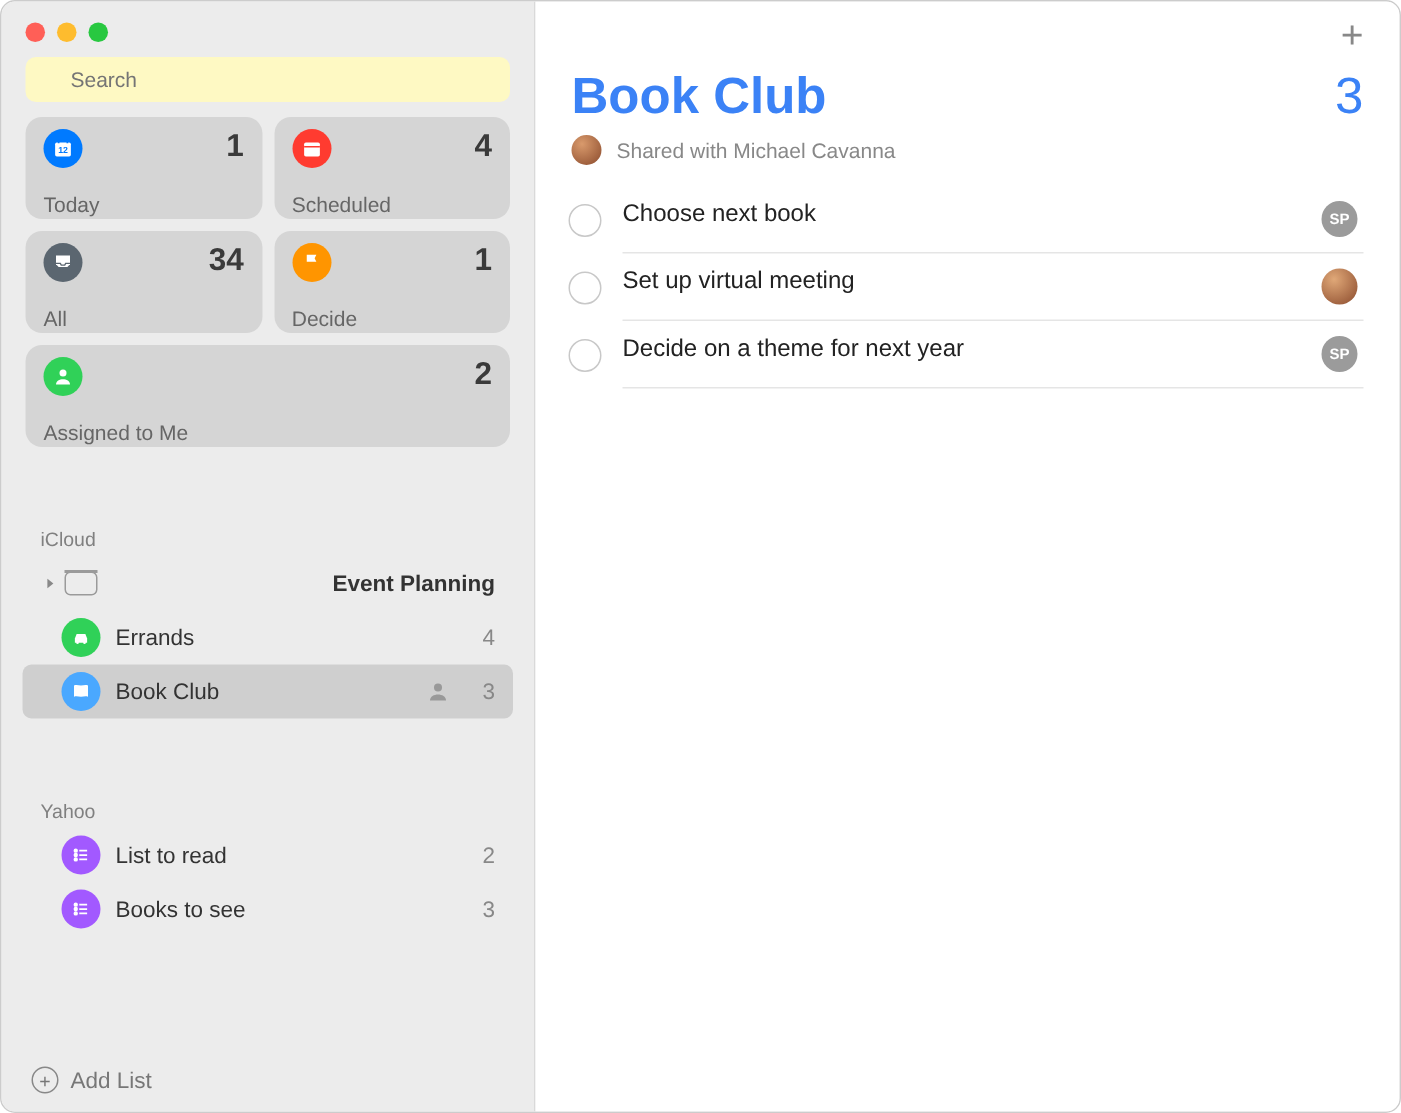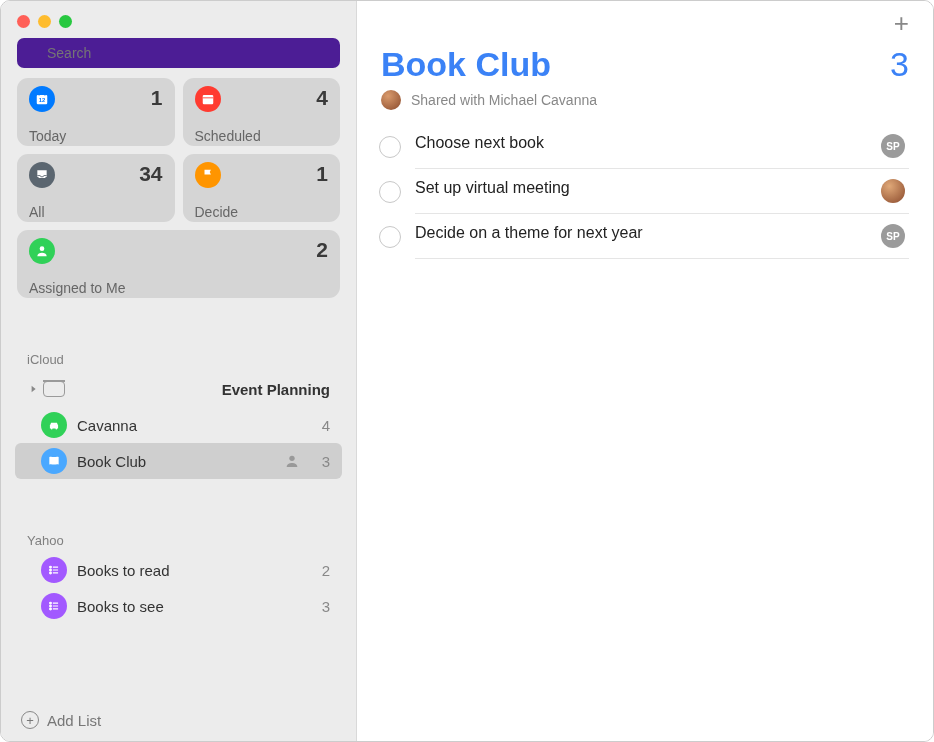--- a/index.html
+++ b/index.html
@@ -33,21 +33,21 @@
     }
     .tl { width: 13px; height: 13px; border-radius: 50%; }
     .tl-close { background: #ff5f57; }
     .tl-min { background: #febc2e; }
     .tl-max { background: #28c840; }
     .search-wrap { padding: 0 16px 10px 16px; }
     .search {
       width: 100%;
       height: 30px;
       border-radius: 7px;
-      background: #4c1d95;
+      background: #fef9c3;
       border: none;
       padding: 0 10px 0 30px;
       font-size: 14px;
       color: #888;
       position: relative;
     }
     .search-container { position: relative; }
     .search-icon {
       position: absolute;
       left: 10px;
@@ -297,21 +297,21 @@
 
       <div class="list-row">
         <span class="chevron-placeholder"></span>
         <div class="li-icon" style="background:#30d158">
           <svg width="14" height="14" viewBox="0 0 24 24" fill="#fff">
               <path d="M5 13l2-5h10l2 5v5H5v-5z"></path>
               <circle cx="8" cy="18" r="1.5"></circle>
               <circle cx="16" cy="18" r="1.5"></circle>
             </svg>
         </div>
-        <div class="li-name">Cavanna</div>
+        <div class="li-name">Errands</div>
         <div class="li-count">4</div>
       </div>
 
       <div class="list-row selected">
         <span class="chevron-placeholder"></span>
         <div class="li-icon" style="background:#4aa8ff">
           <svg width="14" height="14" viewBox="0 0 24 24" fill="#fff">
               <path d="M4 5c3-1 5 0 8 0v13c-3 0-5-1-8 0V5zm16 0c-3-1-5 0-8 0v13c3 0 5-1 8 0V5z"></path>
             </svg>
         </div>
@@ -333,21 +333,21 @@
         <div class="li-icon" style="background:#a259ff">
           <svg width="14" height="14" viewBox="0 0 24 24" fill="none" stroke="#fff" stroke-width="2">
               <circle cx="6" cy="7" r="1.5" fill="#fff"></circle>
               <line x1="10" y1="7" x2="19" y2="7"></line>
               <circle cx="6" cy="12" r="1.5" fill="#fff"></circle>
               <line x1="10" y1="12" x2="19" y2="12"></line>
               <circle cx="6" cy="17" r="1.5" fill="#fff"></circle>
               <line x1="10" y1="17" x2="19" y2="17"></line>
             </svg>
         </div>
-        <div class="li-name">Books to read</div>
+        <div class="li-name">List to read</div>
         <div class="li-count">2</div>
       </div>
 
       <div class="list-row">
         <span class="chevron-placeholder"></span>
         <div class="li-icon" style="background:#a259ff">
           <svg width="14" height="14" viewBox="0 0 24 24" fill="none" stroke="#fff" stroke-width="2">
               <circle cx="6" cy="7" r="1.5" fill="#fff"></circle>
               <line x1="10" y1="7" x2="19" y2="7"></line>
               <circle cx="6" cy="12" r="1.5" fill="#fff"></circle>

